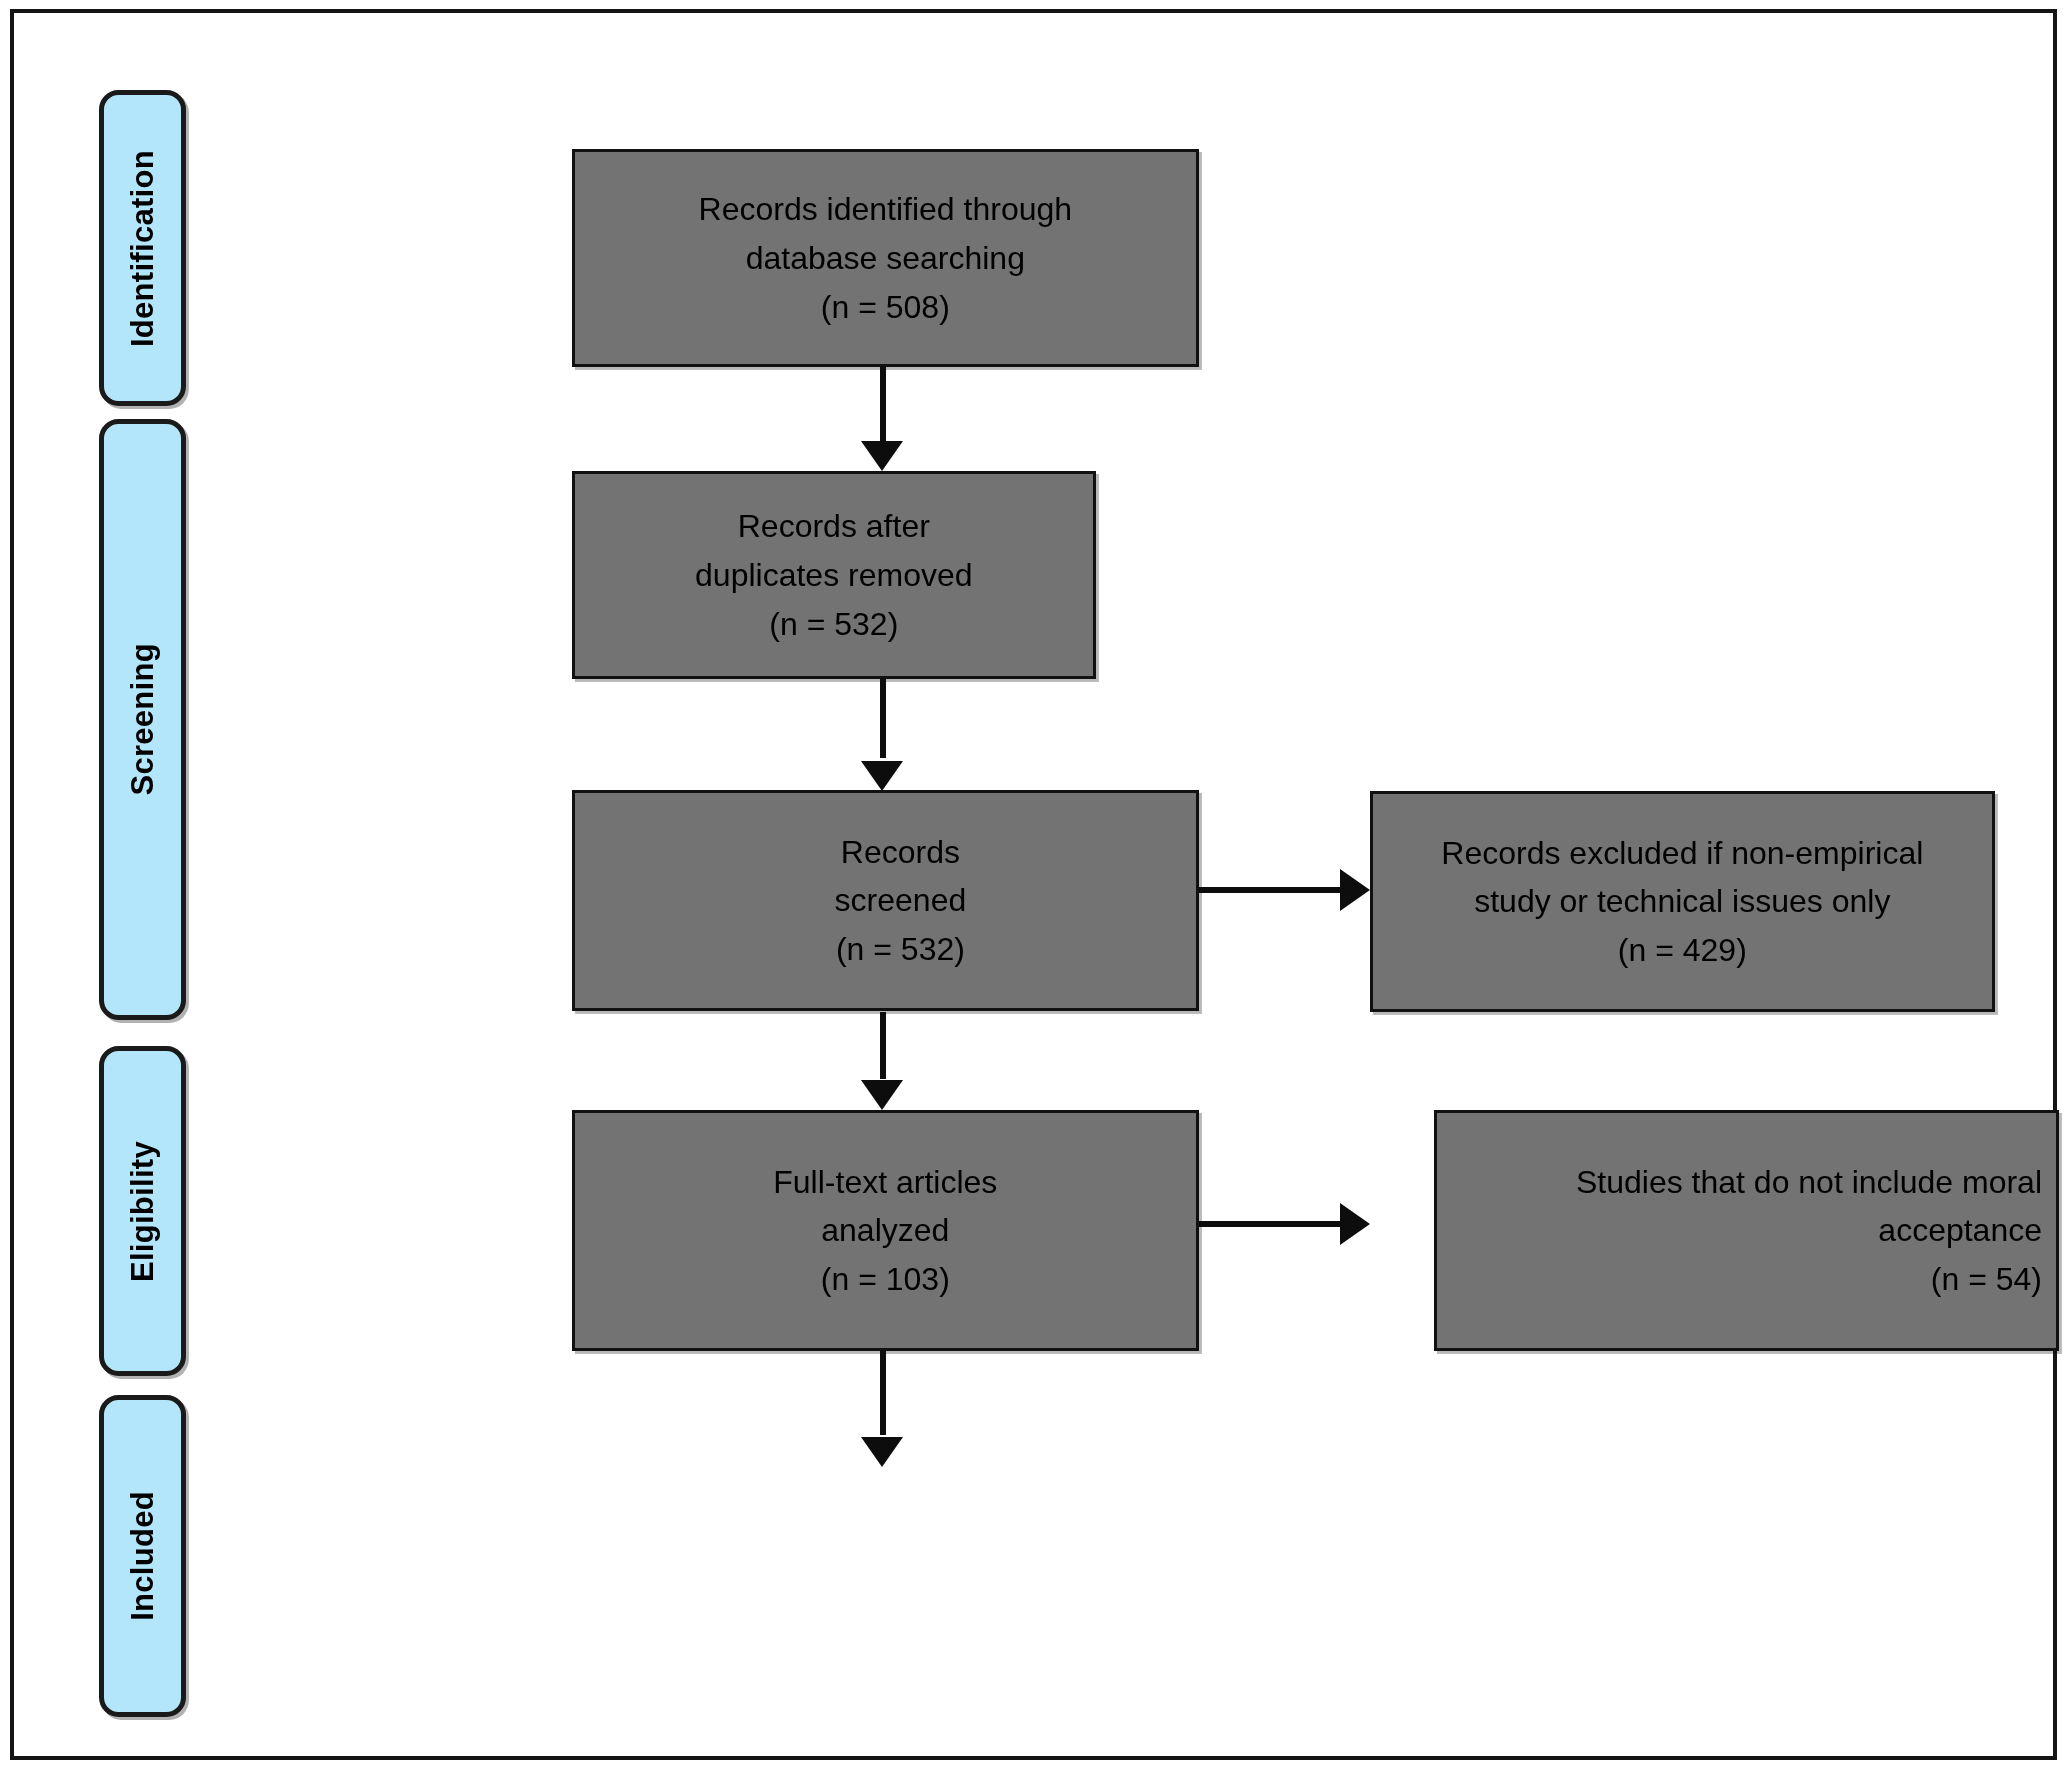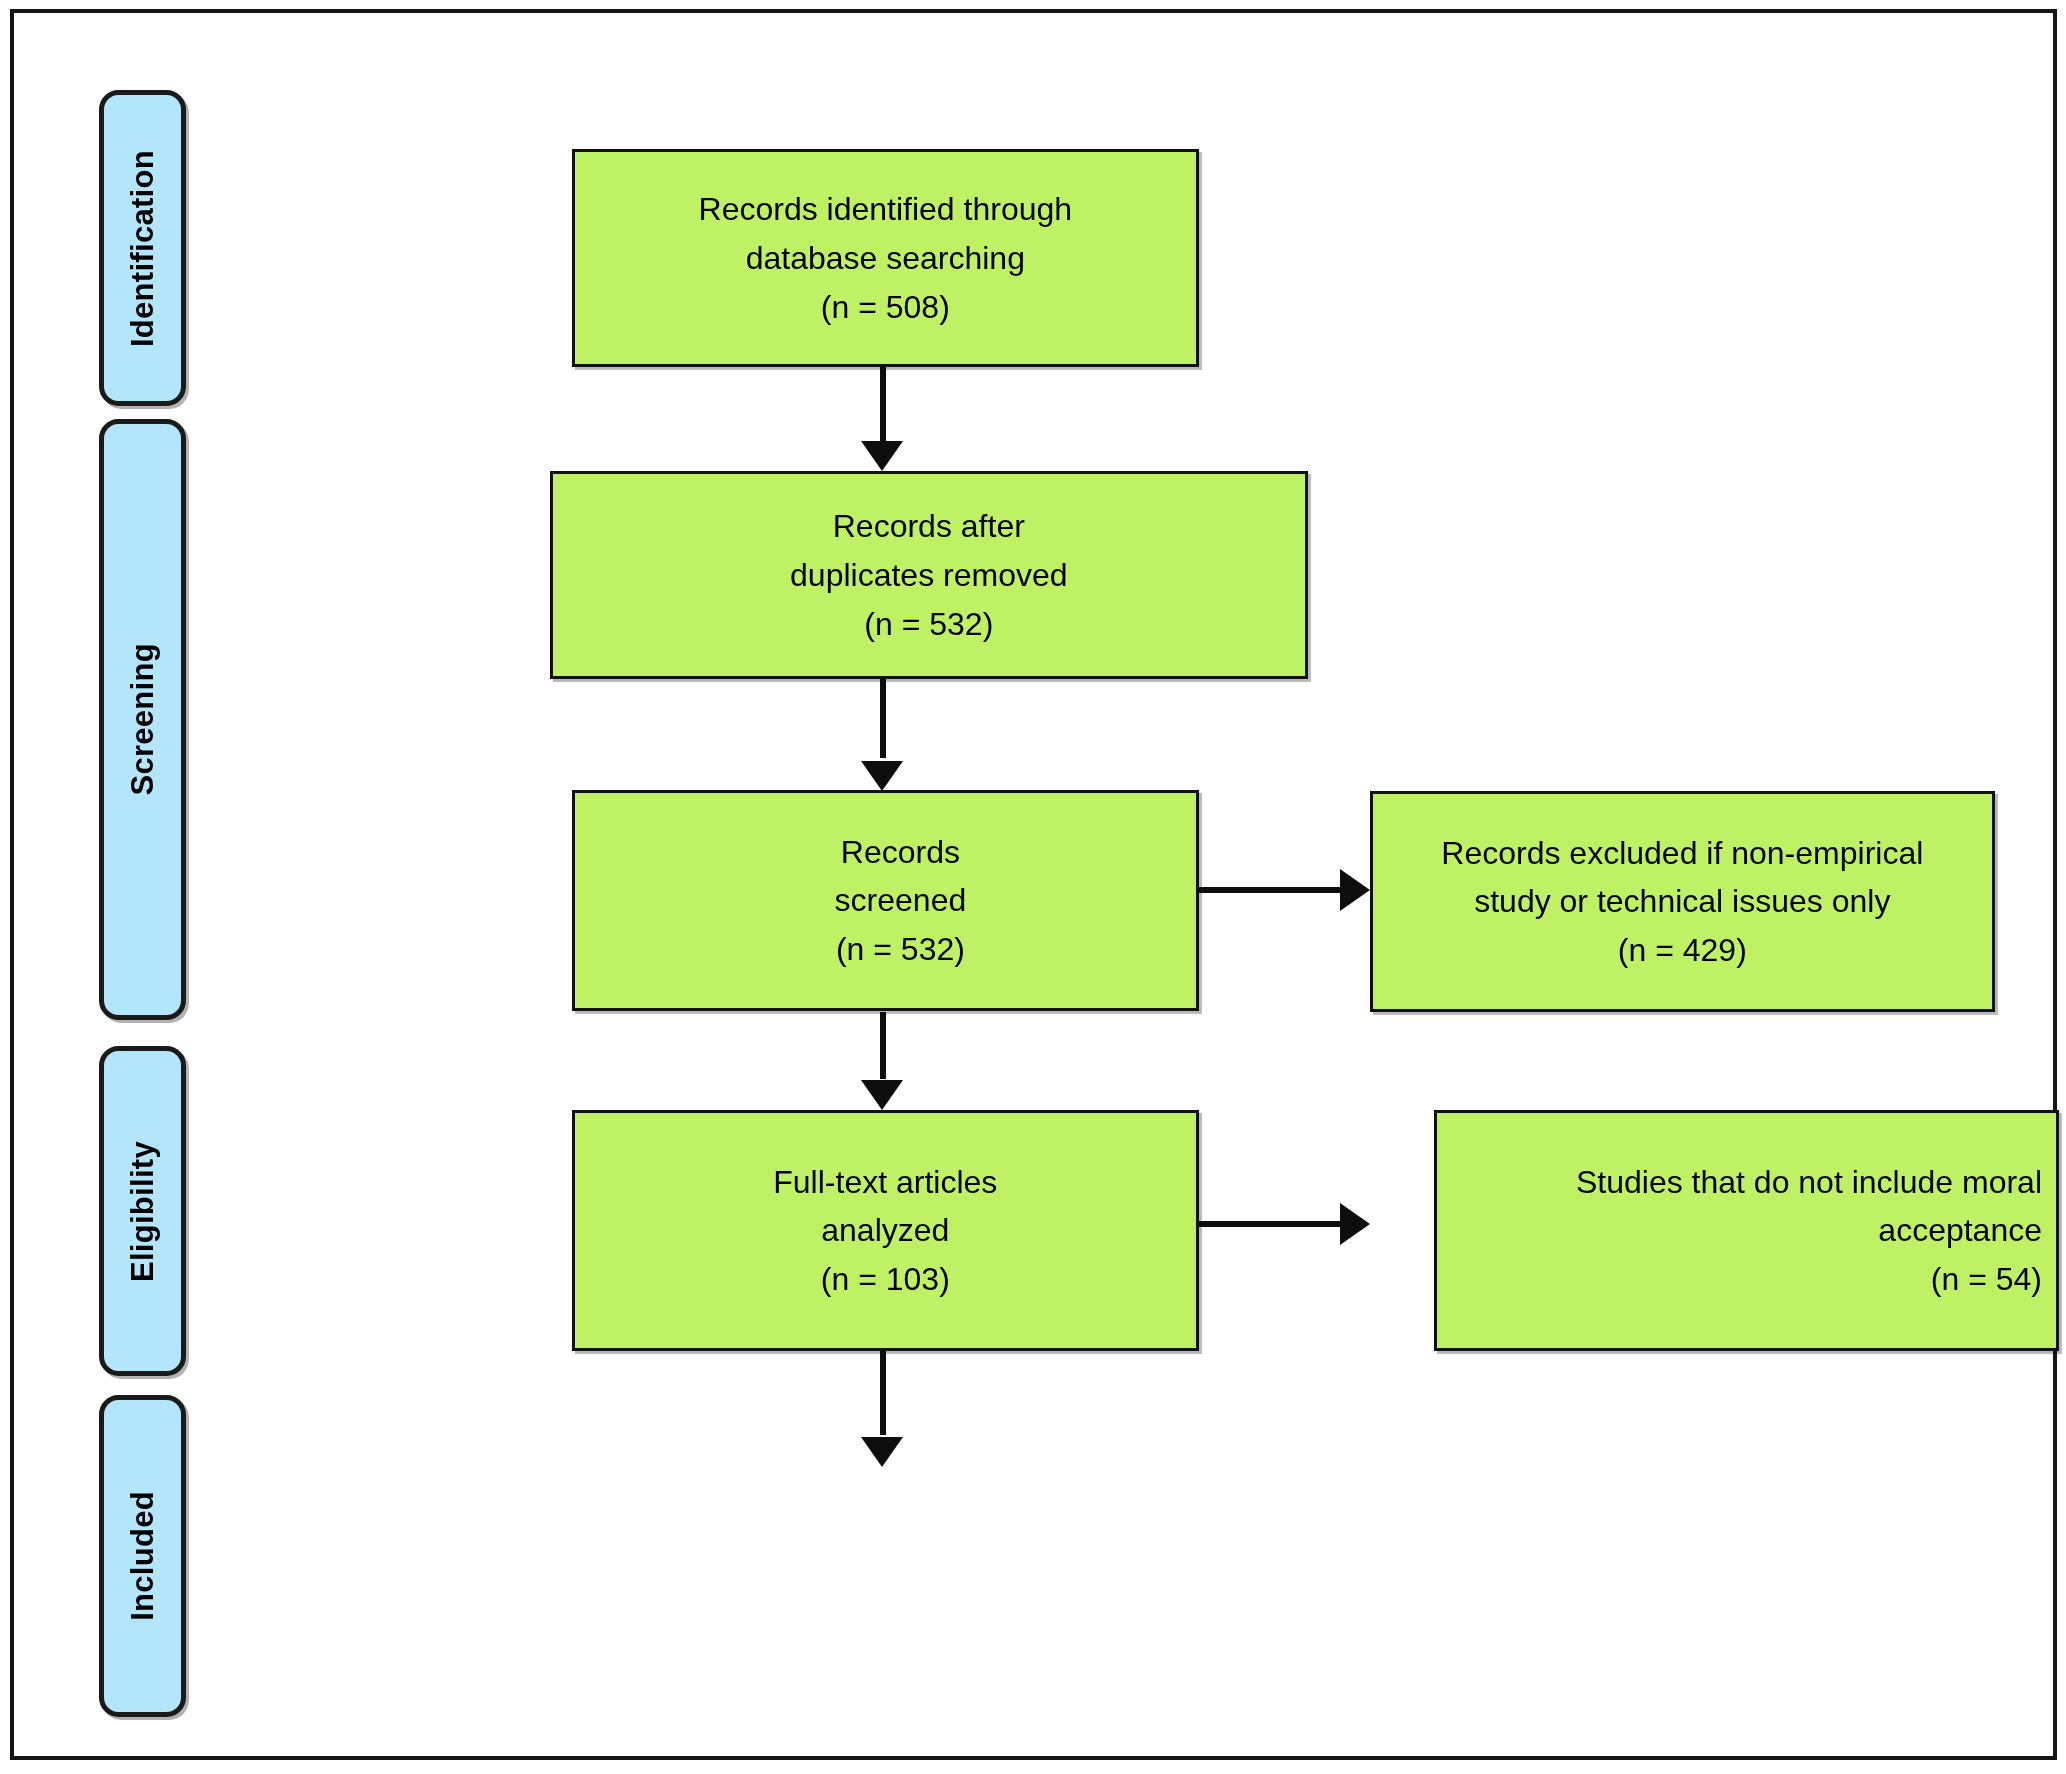--- a/index.html
+++ b/index.html
@@ -57,42 +57,42 @@
   }
 
   #pill-identification { left: 85px; top: 77px;  height: 316px; }
   #pill-screening      { left: 85px; top: 406px;  height: 601px; }
   #pill-eligibility    { left: 85px; top: 1033px; height: 330px; }
   #pill-included       { left: 85px; top: 1382px; height: 322px; }
 
   
   .flow-box {
     position: absolute;
-    background: #bef264;
+    background: #737373;
     border: 3.4px solid #111111;
     box-sizing: border-box;
     box-shadow: 2.9px 2.9px 0 rgba(0,0,0,0.28);
     display: flex;
     flex-direction: column;
     align-items: center;
     justify-content: center;
     padding: 5.7px 13.8px;
   }
   .flow-box .line {
     font-family: "Liberation Sans", sans-serif;
     font-size: 32px;
     line-height: 1.52;
     color: #000000;
     text-align: center;
     white-space: nowrap;
   }
 
   
   #box-identified  { left: 558px;  top: 136px;  width: 627px; height: 218px; }
-  #box-duplicates  { left: 536px;  top: 458px;  width: 758px; height: 208px; }
+  #box-duplicates  { left: 558px;  top: 458px;  width: 524px; height: 208px; }
   #box-screened    { left: 558px;  top: 777px; width: 627px; height: 221px; padding-left: 44px; }
   #box-fulltext    { left: 558px;  top: 1097px; width: 627px; height: 241px; }
   #box-included    { left: 558px;  top: 1453px; width: 627px; height: 193px; }
 
   
   #box-excluded-screened { left: 1356px; top: 778px; width: 625px; height: 221px; }
   #box-excluded-fulltext { left: 1420px; top: 1097px; width: 625px; height: 241px; align-items: flex-end; }
 
   
   .conn-v {

